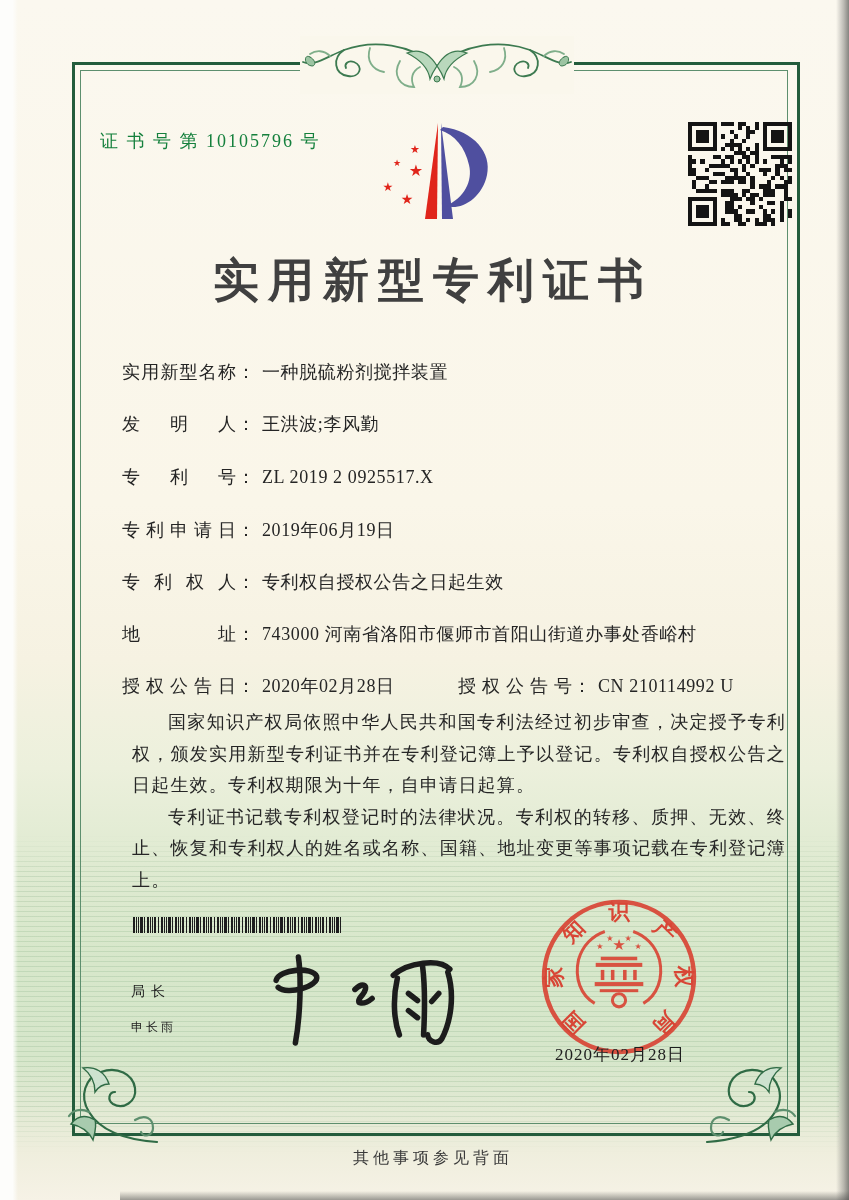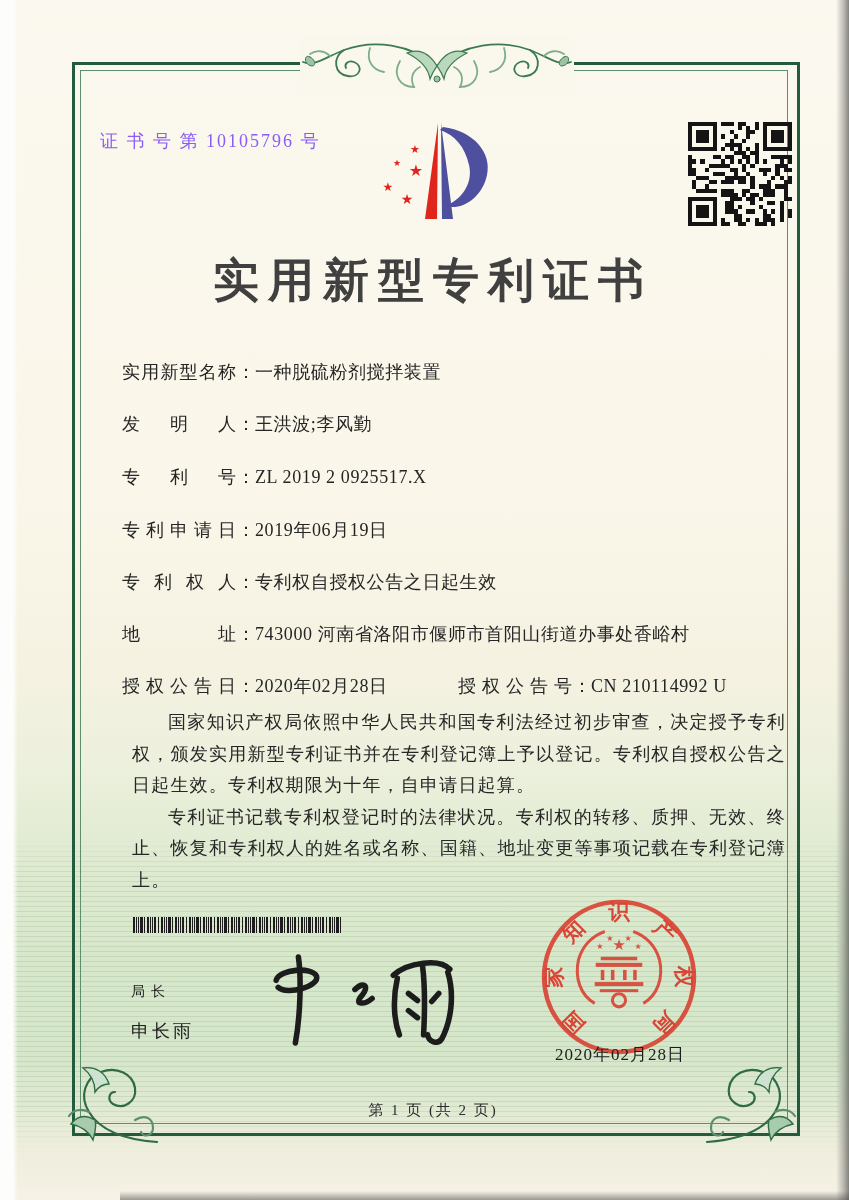--- a/index.html
+++ b/index.html
@@ -26,39 +26,39 @@
 
   .border-outer{position:absolute;left:72px;top:62px;width:722px;height:1068px;
     border:3px solid #235c3c;}
   .border-inner{position:absolute;left:80px;top:70px;width:706px;height:1052px;
     border:1px solid #5d8f6e;}
   .orn-top{position:absolute;left:300px;top:36px;width:274px;height:58px;background:#faf7ec;}
   .orn-bl{position:absolute;left:64px;top:1050px;width:98px;height:96px;}
   .orn-br{position:absolute;left:702px;top:1050px;width:98px;height:96px;}
   .orn-br svg{transform:scale(-1,1);}
 
-  .cert-no{position:absolute;left:100px;top:129px;font-size:18px;letter-spacing:2px;color:#8b5cf6;}
+  .cert-no{position:absolute;left:100px;top:129px;font-size:18px;letter-spacing:2px;color:#15803d;}
   .logo{position:absolute;left:370px;top:112px;width:128px;height:114px;}
   .qr{position:absolute;left:688px;top:122px;width:104px;height:104px;}
   .title{position:absolute;left:70px;top:250px;width:726px;margin:0;text-align:center;
     font-size:46px;font-weight:600;letter-spacing:9px;color:#404040;}
 
   .row{position:absolute;left:122px;font-size:18px;white-space:nowrap;color:#252525;}
   .flabel{display:inline-flex;justify-content:space-between;width:114px;vertical-align:baseline;}
   .colon{margin-left:1px;}
-  .fvalue{margin-left:0;letter-spacing:0.6px;}
+  .fvalue{margin-left:7px;letter-spacing:0.6px;}
   .grant2{position:absolute;left:336px;top:0;}
 
   .paras{position:absolute;left:128px;top:703px;width:654px;margin:4px;
     font-size:18px;line-height:31.5px;letter-spacing:1.2px;text-align:justify;color:#262626;}
   .paras p{margin:0;text-indent:2em;}
 
   .barcode{position:absolute;left:133px;top:917px;width:214px;height:16px;}
   .post-label{position:absolute;left:131px;top:983px;font-size:14px;letter-spacing:6px;color:#222;}
-  .post-name{position:absolute;left:131px;top:1019px;font-size:18px;letter-spacing:3px;color:#222;}
+  .post-name{position:absolute;left:131px;top:1019px;font-size:12px;letter-spacing:3px;color:#222;}
   .signature{position:absolute;left:256px;top:944px;width:212px;height:108px;}
   .seal{position:absolute;left:538px;top:896px;width:162px;height:162px;opacity:0.93;}
   .seal-char{font-family:"Liberation Serif","DejaVu Serif",serif;font-weight:bold;font-size:21px;fill:#d93a2b;}
   .seal-date{position:absolute;left:540px;top:1043px;width:160px;text-align:center;
     font-size:17px;letter-spacing:1px;color:#1e1e1e;}
   .page-number{position:absolute;left:70px;top:1101px;width:726px;text-align:center;
     font-size:15px;letter-spacing:2px;color:#2c2c2c;}
   .back-note{position:absolute;left:70px;top:1148px;width:726px;text-align:center;
     font-size:16px;letter-spacing:4px;color:#3a3a3a;}
 </style>
@@ -625,18 +625,18 @@
   <text x="39.69491347236679" y="120.30508652763322" text-anchor="middle" class="seal-char" transform="rotate(-135 39.69491347236679 120.30508652763322)">国</text>
       <text x="23" y="80" text-anchor="middle" class="seal-char" transform="rotate(-90 23 80)">家</text>
       <text x="39.694913472366785" y="39.69491347236679" text-anchor="middle" class="seal-char" transform="rotate(-45 39.694913472366785 39.69491347236679)">知</text>
       <text x="79.99999999999999" y="23" text-anchor="middle" class="seal-char" transform="rotate(0 79.99999999999999 23)">识</text>
       <text x="120.3050865276332" y="39.694913472366785" text-anchor="middle" class="seal-char" transform="rotate(45 120.3050865276332 39.694913472366785)">产</text>
       <text x="137" y="79.99999999999999" text-anchor="middle" class="seal-char" transform="rotate(90 137 79.99999999999999)">权</text>
       <text x="120.30508652763325" y="120.30508652763316" text-anchor="middle" class="seal-char" transform="rotate(134.99999999999994 120.30508652763325 120.30508652763316)">局</text>
     </svg>
 
   <div class="seal-date">2020年02月28日</div>
-  <div class="page-number">第 1 页 (共 2 页)</div>
+  <div class="back-note">其他事项参见背面</div>
 
   <div class="scan-left"></div>
   <div class="scan-right"></div>
   <div class="scan-bottom"></div>
 </div>
 
 </body></html>

